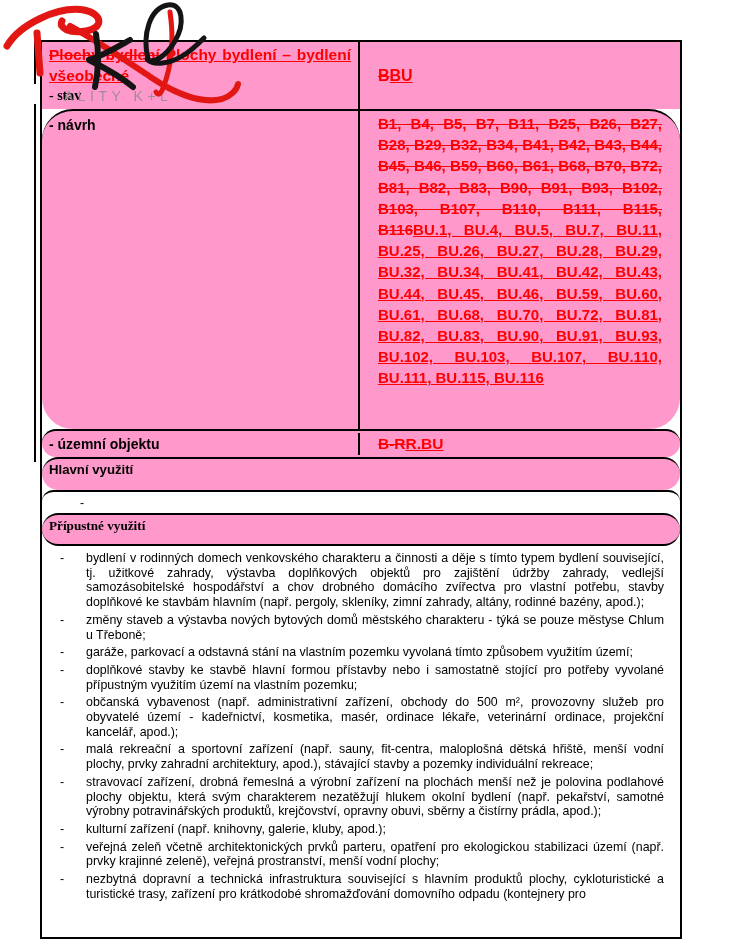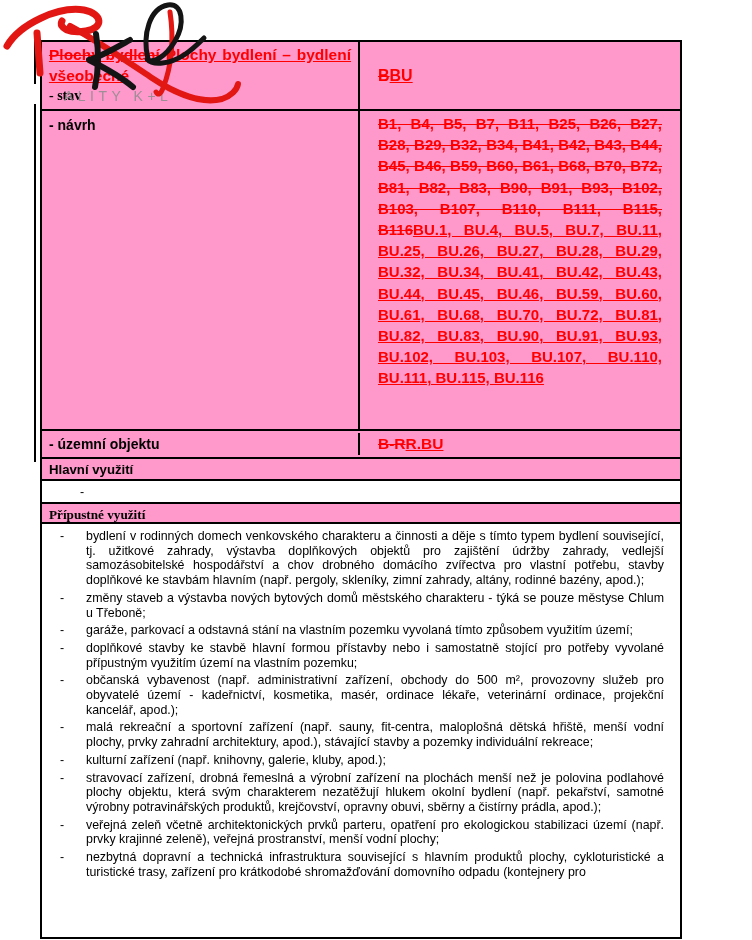--- a/index.html
+++ b/index.html
@@ -11,38 +11,38 @@
   .cb1{top:40px;height:44px;}
   .cb2{top:104px;height:358px;}
 
   
   .doc{position:absolute;left:40px;top:40px;width:642px;height:899px;
        border:2px solid #000;box-sizing:border-box;background:#fff;}
   .row{display:flex;box-sizing:border-box;}
   .pink{background:#FF99CC;}
   .cell-l{flex:0 0 318px;border-right:2px solid #000;box-sizing:border-box;padding:2px 7px;}
   .cell-r{flex:1;box-sizing:border-box;padding:2px 18px;}
-  .bt{border-top:2px solid #000;}
+  .bt{border-top:2px solid #000;border-radius:31px;}
 
   .row1{height:67px;}
   .row2{height:320px;}
   .row3{height:28px;align-items:center;}
 
   .hdr{font-size:15.5px;font-weight:bold;line-height:21px;color:#FF0000;text-align:justify;margin:0;}
   .del{text-decoration:line-through;text-decoration-color:#FF0000;}
   .ins{text-decoration:underline;text-decoration-color:#FF0000;}
   .del.ul{text-decoration:underline line-through;text-decoration-color:#FF0000;}
   .rowlabel{font-size:14px;font-weight:bold;color:#000;}
   .stav{margin-top:2px;font-family:Liberation Serif, serif;}
   .codehead{display:flex;align-items:center;}
   .code{color:#FF0000;font-weight:bold;font-size:16px;}
   .codes{margin:0;color:#FF0000;font-weight:bold;font-size:15px;line-height:21.2px;text-align:justify;}
   .navrh-label{padding-top:5px;}
 
-  .band{height:22px;line-height:21px;font-size:13.2px;font-weight:bold;padding:0 7px;box-sizing:border-box;}
+  .band{height:33px;line-height:21px;font-size:13.2px;font-weight:bold;padding:0 7px;box-sizing:border-box;}
   .item-single{height:23px;display:flex;align-items:center;box-sizing:border-box;font-size:12.4px;}
   .item-single .dash{flex:0 0 20px;margin-left:38px;text-align:left;}
 
   .items-area{height:413px;box-sizing:border-box;padding:5px 8px 0 0;overflow:hidden;}
   ul.blist{list-style:none;margin:0;padding:0;}
   ul.blist li{position:relative;padding:0 0 0 44px;margin:0 8px 3px 0;
               font-size:12.4px;line-height:14.7px;text-align:justify;}
   ul.blist li::before{content:"-";position:absolute;left:18px;top:0;}
 
   
@@ -98,22 +98,22 @@
     <div class="band pink bt" style="border-bottom:2px solid #000000;font-family:Liberation Serif, serif;">Přípustné využití</div>
 
     <div class="items-area">
       <ul class="blist">
         <li>bydlení v rodinných domech venkovského charakteru a činnosti a děje s tímto typem bydlení související, tj. užitkové zahrady, výstavba doplňkových objektů pro zajištění údržby zahrady, vedlejší samozásobitelské hospodářství a chov drobného domácího zvířectva pro vlastní potřebu, stavby doplňkové ke stavbám hlavním (např. pergoly, skleníky, zimní zahrady, altány, rodinné bazény, apod.);</li>
         <li>změny staveb a výstavba nových bytových domů městského charakteru - týká se pouze městyse Chlum u Třeboně;</li>
         <li>garáže, parkovací a odstavná stání na vlastním pozemku vyvolaná tímto způsobem využitím území;</li>
         <li>doplňkové stavby ke stavbě hlavní formou přístavby nebo i samostatně stojící pro potřeby vyvolané přípustným využitím území na vlastním pozemku;</li>
         <li>občanská vybavenost (např. administrativní zařízení, obchody do 500 m², provozovny služeb pro obyvatelé území - kadeřnictví, kosmetika, masér, ordinace lékaře, veterinární ordinace, projekční kancelář, apod.);</li>
         <li>malá rekreační a sportovní zařízení (např. sauny, fit-centra, maloplošná dětská hřiště, menší vodní plochy, prvky zahradní architektury, apod.), stávající stavby a pozemky individuální rekreace;</li>
+        <li>stravovací zařízení, drobná řemeslná a výrobní zařízení na plochách menší než je polovina podlahové plochy objektu, která svým charakterem nezatěžují hlukem okolní bydlení (např. pekařství, samotné výrobny potravinářských produktů, krejčovství, opravny obuvi, sběrny a čistírny prádla, apod.);</li>
         <li>kulturní zařízení (např. knihovny, galerie, kluby, apod.);</li>
-        <li>stravovací zařízení, drobná řemeslná a výrobní zařízení na plochách menší než je polovina podlahové plochy objektu, která svým charakterem nezatěžují hlukem okolní bydlení (např. pekařství, samotné výrobny potravinářských produktů, krejčovství, opravny obuvi, sběrny a čistírny prádla, apod.);</li>
         <li>veřejná zeleň včetně architektonických prvků parteru, opatření pro ekologickou stabilizaci území (např. prvky krajinné zeleně), veřejná prostranství, menší vodní plochy;</li>
         <li>nezbytná dopravní a technická infrastruktura související s hlavním produktů plochy, cykloturistické a turistické trasy, zařízení pro krátkodobé shromažďování domovního odpadu (kontejnery pro</li>
       </ul>
     </div>
   </div>
 
   <div class="watermark">ALITY K+L</div>
 
   <svg class="sig" width="260" height="130" viewBox="0 0 260 130">
     <g fill="none" stroke-linecap="round" stroke-linejoin="round">

